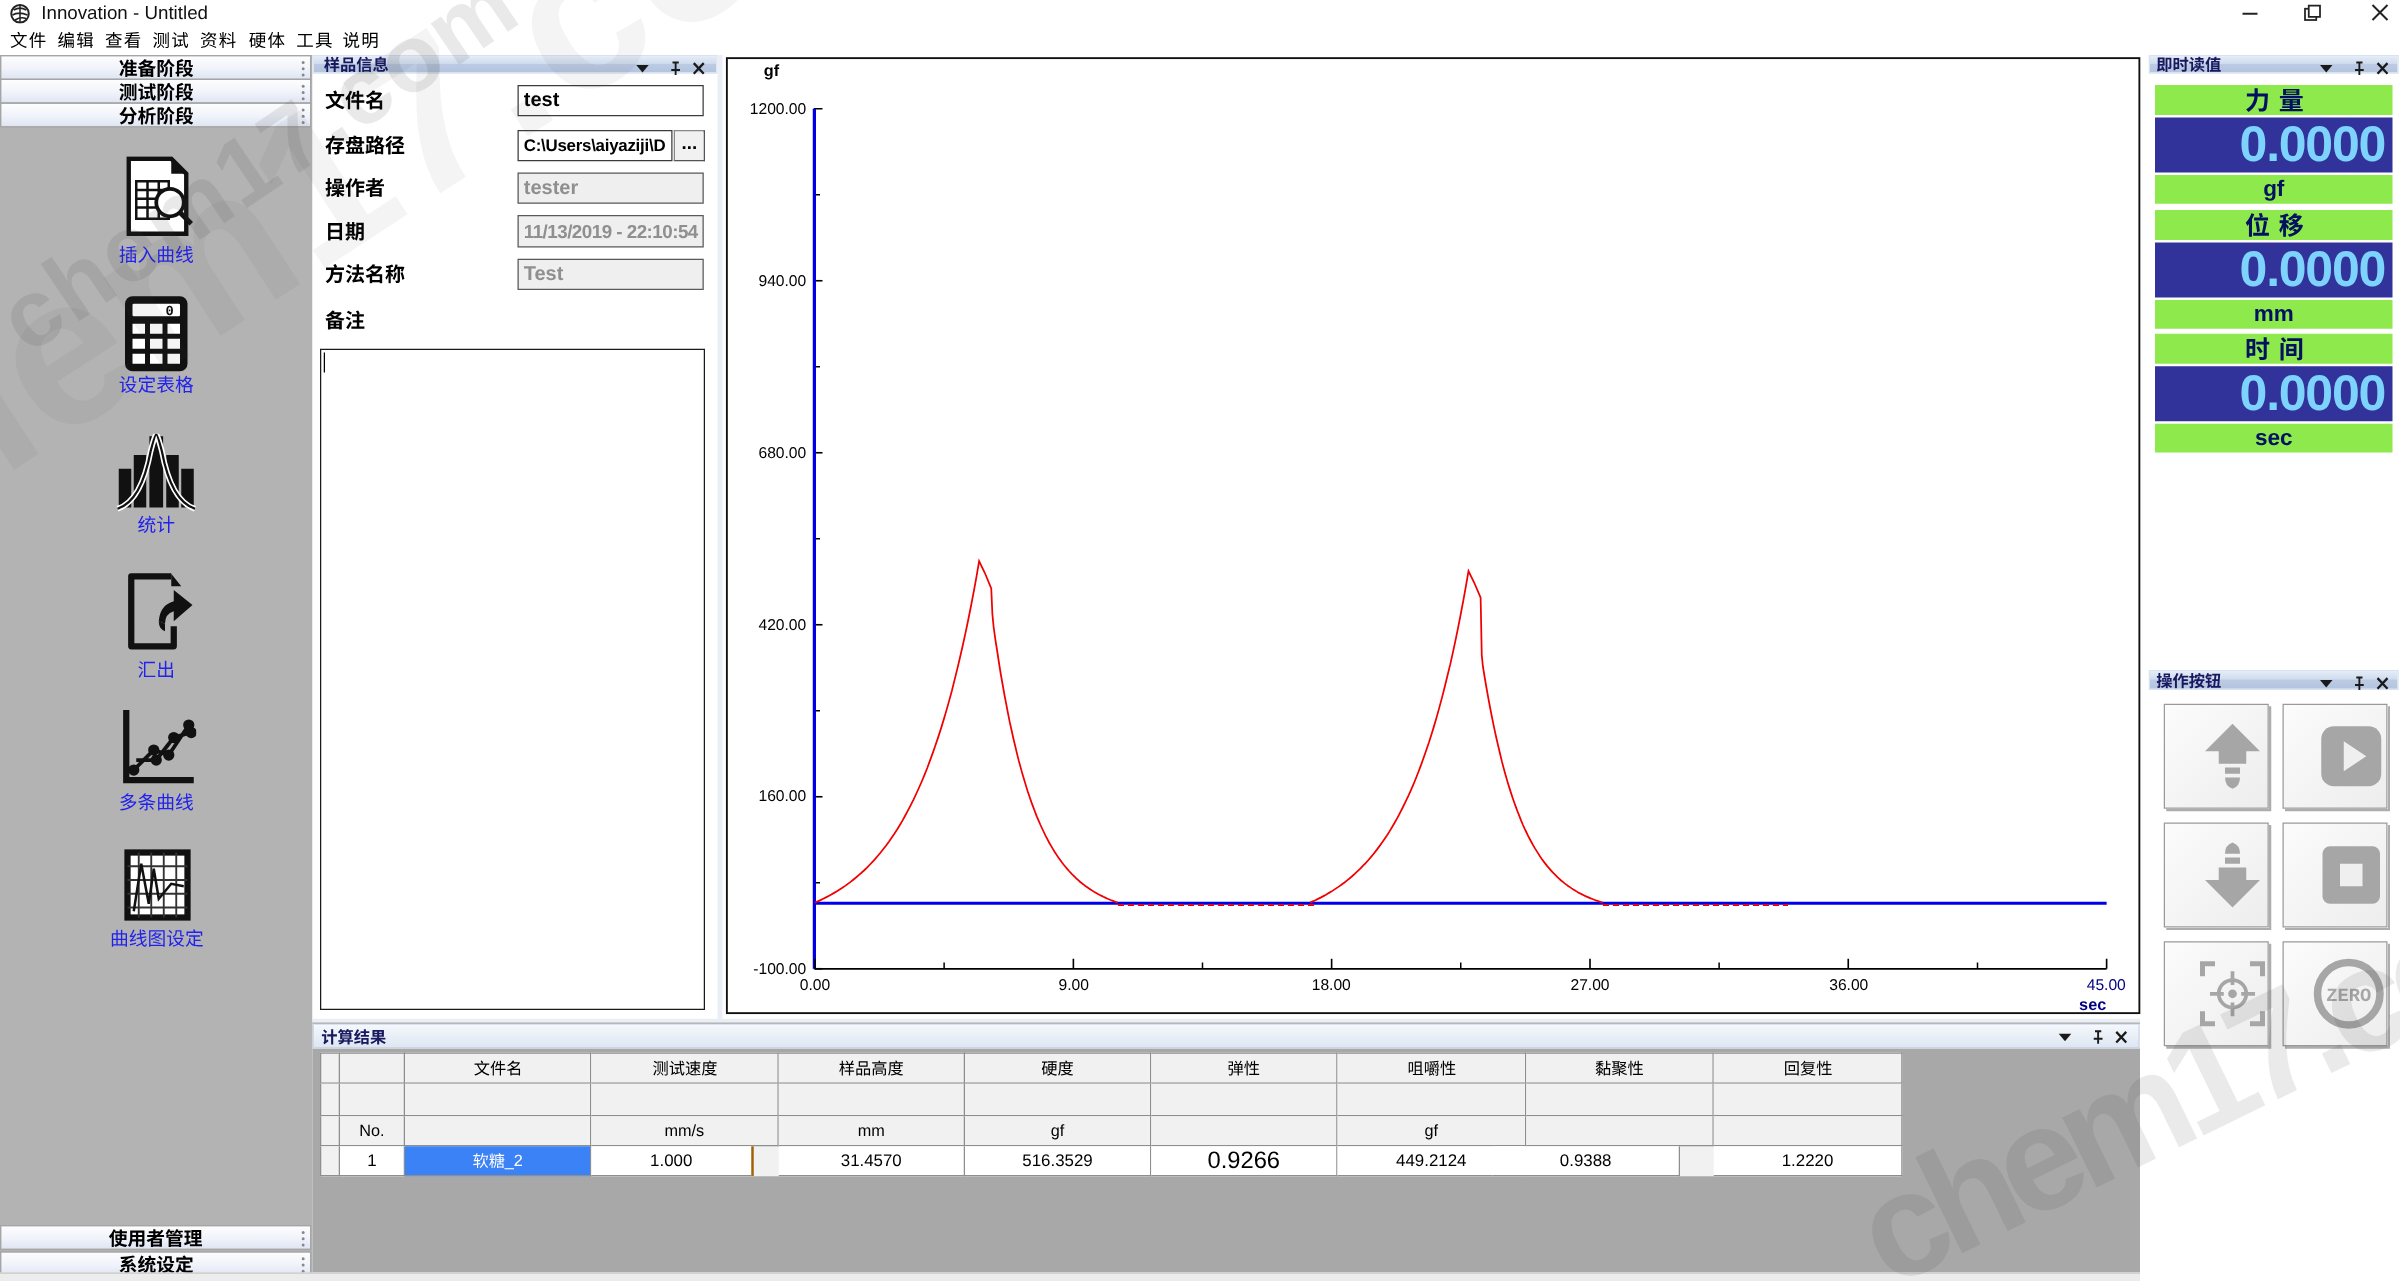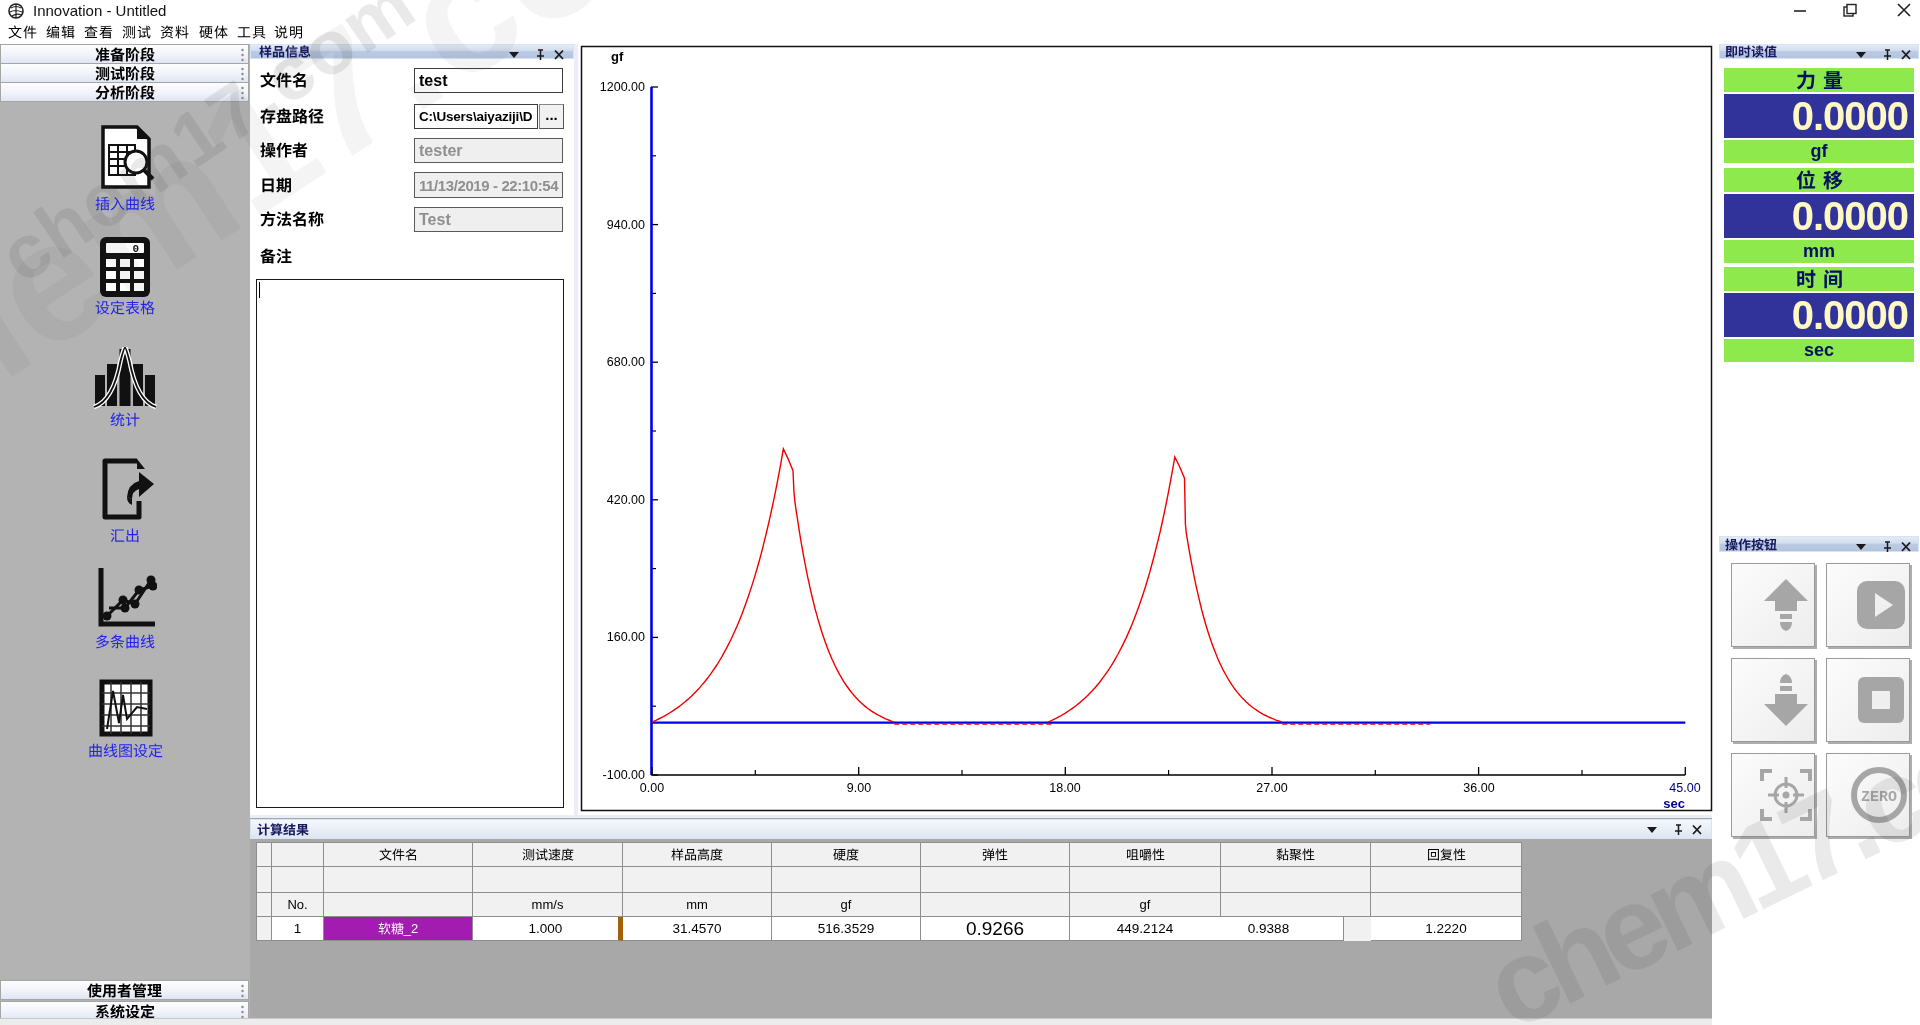--- a/index.html
+++ b/index.html
@@ -3,21 +3,21 @@
 *{margin:0;padding:0;box-sizing:border-box}
 html,body{width:1920px;height:1025px;overflow:hidden;background:#fff;
  font-family:"Liberation Sans",sans-serif;-webkit-font-smoothing:antialiased}
 .a{position:absolute}
 svg{display:inline-block}
 .phead{background:linear-gradient(180deg,#e3ecf7 0%,#d0dcee 45%,#bccbe3 50%,#b3c4df 100%);
  border:1px solid #d8e2f0;display:flex;align-items:center}
 .tabh{background:linear-gradient(180deg,#fdfdfe 0%,#f0f3fa 55%,#dfe5f3 100%);
  border:1px solid #a5a5a5;display:flex;align-items:center;justify-content:center}
 .gbar{background:#8de94c;display:flex;align-items:center;justify-content:center}
-.navy{background:#31339b;color:#fef9c3;font-weight:bold;text-align:right}
+.navy{background:#31339b;color:#7dd3fc;font-weight:bold;text-align:right}
 .inp{border:1.5px solid #3c3c3c;background:#fff;font-weight:bold;font-size:16px;
  display:flex;align-items:center;padding-left:4px;color:#000}
 .inpd{border:1.5px solid #5a5a5a;background:#efefef;color:#8f8f8f}
 .obtn{background:linear-gradient(135deg,#fcfcfc,#ededed);border:1px solid #9a9a9a;
  box-shadow:2px 2px 0 #adadad;display:flex;align-items:center;justify-content:flex-end}
 .wm{font-weight:bold;color:rgba(60,60,60,0.115);white-space:nowrap;
  transform-origin:0 50%;letter-spacing:2px}
 </style></head>
 <body>
 <svg width="0" height="0" style="position:absolute">
@@ -634,28 +634,28 @@
 <div class="a" style="left:671px;top:75px;width:149px;height:24px;background:#f1f1f1;border-right:1px solid #8e8e8e;border-bottom:1px solid #8e8e8e;display:flex;align-items:center;justify-content:center"></div>
 <div class="a" style="left:820px;top:75px;width:151px;height:24px;background:#f1f1f1;border-right:1px solid #8e8e8e;border-bottom:1px solid #8e8e8e;display:flex;align-items:center;justify-content:center">
       <span style="font-size:13px">gf</span>
     </div>
 <div class="a" style="left:971px;top:75px;width:150px;height:24px;background:#f1f1f1;border-right:1px solid #8e8e8e;border-bottom:1px solid #8e8e8e;display:flex;align-items:center;justify-content:center"></div>
 <div class="a" style="left:1121px;top:75px;width:151px;height:24px;background:#f1f1f1;border-right:1px solid #8e8e8e;border-bottom:1px solid #8e8e8e;display:flex;align-items:center;justify-content:center"></div>
 <div class="a" style="left:6px;top:99px;width:16px;height:24px;background:#f1f1f1;border-right:1px solid #8e8e8e;border-bottom:1px solid #8e8e8e;border-left:1px solid #8e8e8e;display:flex;align-items:center;justify-content:center"></div>
 <div class="a" style="left:22px;top:99px;width:52px;height:24px;background:#fff;border-right:1px solid #8e8e8e;border-bottom:1px solid #8e8e8e;display:flex;align-items:center;justify-content:center">
       <span style="font-size:13.5px">1</span>
     </div>
-<div class="a" style="left:74px;top:99px;width:149px;height:24px;background:#a21caf;border-right:1px solid #8e8e8e;border-bottom:1px solid #8e8e8e;display:flex;align-items:center;justify-content:center">
+<div class="a" style="left:74px;top:99px;width:149px;height:24px;background:#3b82f6;border-right:1px solid #8e8e8e;border-bottom:1px solid #8e8e8e;display:flex;align-items:center;justify-content:center">
       <svg width="26.0" height="13" viewBox="0 -880 2000 1000" fill="#fff">
         <use href="#gR8f6f" x="0"></use>
         <use href="#gR7cd6" x="1000"></use>
       </svg>
       <span style="color:#fff;font-size:13px">_2</span>
     </div>
-<div class="a" style="left:223px;top:99px;width:150px;height:24px;background:#fff;border-right:5px solid #a16207;border-bottom:1px solid #8e8e8e;display:flex;align-items:center;justify-content:center">
+<div class="a" style="left:223px;top:99px;width:130px;height:24px;background:#fff;border-right:2px solid #a16207;border-bottom:1px solid #8e8e8e;display:flex;align-items:center;justify-content:center">
       <span style="font-size:13.5px">1.000</span>
     </div>
 <div class="a" style="left:373px;top:99px;width:149px;height:24px;background:#fff;border-right:1px solid #8e8e8e;border-bottom:1px solid #8e8e8e;display:flex;align-items:center;justify-content:center">
       <span style="font-size:13.5px">31.4570</span>
     </div>
 <div class="a" style="left:522px;top:99px;width:149px;height:24px;background:#fff;border-right:1px solid #8e8e8e;border-bottom:1px solid #8e8e8e;display:flex;align-items:center;justify-content:center">
       <span style="font-size:13.5px">516.3529</span>
     </div>
 <div class="a" style="left:671px;top:99px;width:149px;height:24px;background:#fff;border-right:1px solid #8e8e8e;border-bottom:1px solid #8e8e8e;display:flex;align-items:center;justify-content:center">
       <span style="font-size:19px">0.9266</span>

